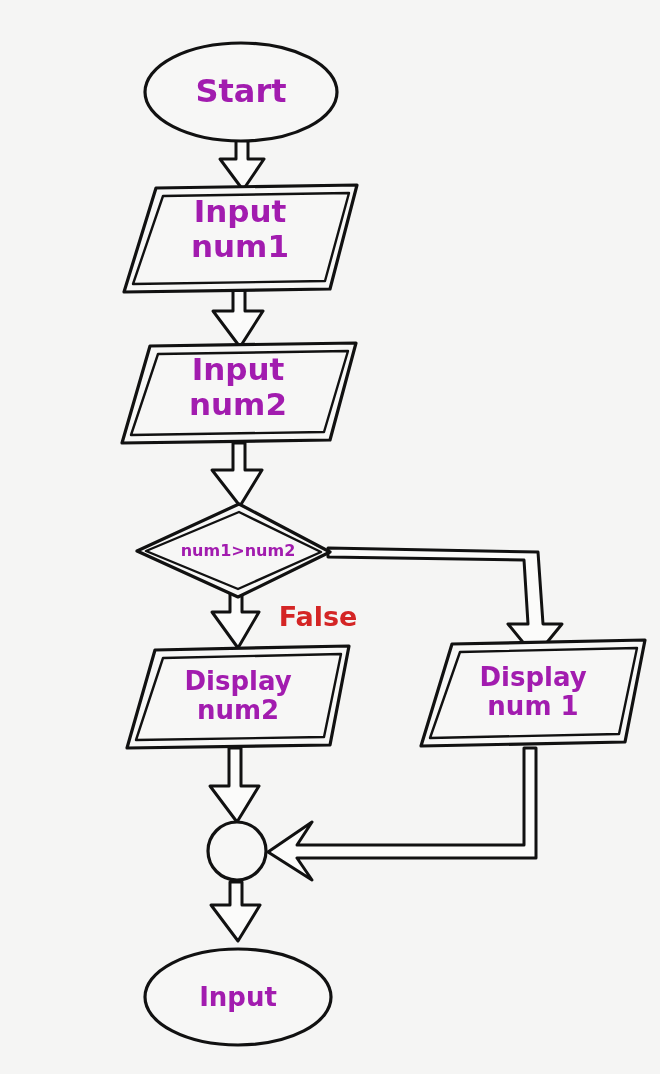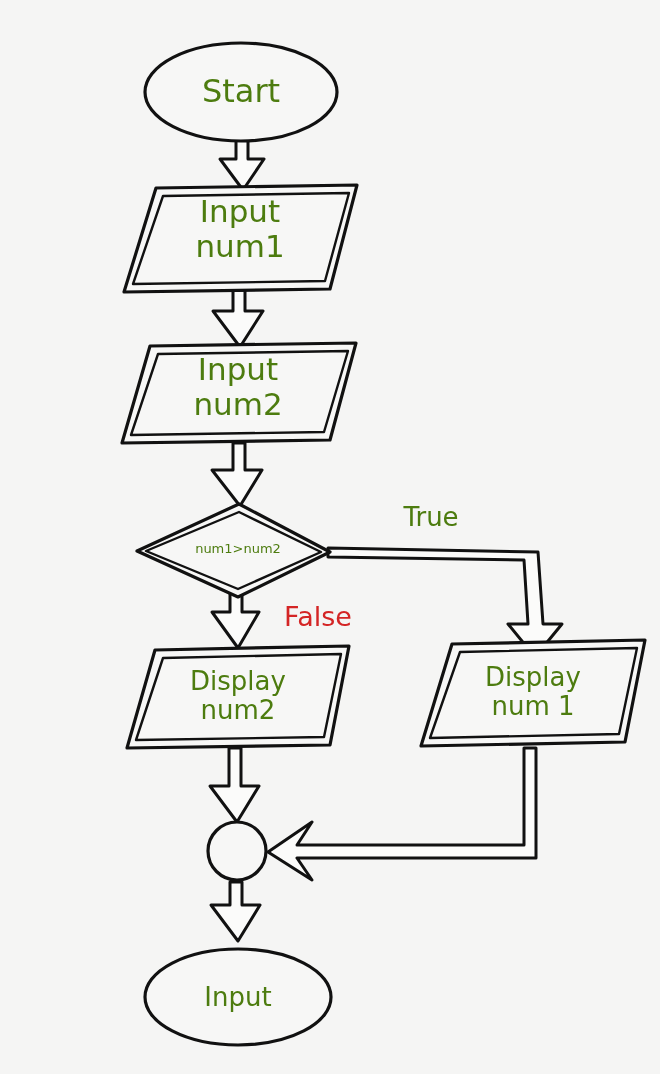--- a/index.html
+++ b/index.html
@@ -44,22 +44,22 @@
     stroke-linecap: round;
   }
   .lbl {
     position: absolute;
     text-align: center;
     line-height: 1.12;
     white-space: pre;
     user-select: none;
   }
   .lbl-green {
-    color: #4d7c0f;
-    font-weight: 400;
+    color: #a21caf;
+    font-weight: 700;
   }
   .lbl-red {
     color: #d42525;
     font-weight: 400;
   }
 </style>
 </head>
 <body>
 
 <div id="canvas" style="background: rgb(245, 245, 244);">
@@ -122,27 +122,26 @@
   </svg>
 
   <div class="lbl lbl-green" style="left:141px; top:74px; width:200px; font-size:32px;">Start</div>
 
   <div class="lbl lbl-green" style="left:140px; top:194px; width:200px; font-size:31px;">Input
 num1</div>
 
   <div class="lbl lbl-green" style="left:138px; top:352px; width:200px; font-size:31px;">Input
 num2</div>
 
-  <div class="lbl lbl-green" style="left:138px; top:542px; width:200px; font-size:13px;">num1&gt;num2</div>
+  <div class="lbl lbl-green" style="left:138px; top:542px; width:200px; font-size:16px;">num1&gt;num2</div>
 
   <div class="lbl lbl-green" style="left:138px; top:667px; width:200px; font-size:26px;">Display
 num2</div>
 
   <div class="lbl lbl-green" style="left:433px; top:663px; width:200px; font-size:26px;">Display
 num 1</div>
 
   <div class="lbl lbl-green" style="left:138px; top:983px; width:200px; font-size:26px;">Input</div>
 
-  <div class="lbl lbl-green" style="left:381px; top:503px; width:100px; font-size:26px;">True</div>
 
-  <div class="lbl lbl-red" style="left:268px; top:602px; width:100px; font-size:27px;">False</div>
+  <div class="lbl lbl-red" style="left:268px; top:602px; width:100px; font-size:27px;font-weight:bold;">False</div>
 
 </div>
 
 </body></html>

